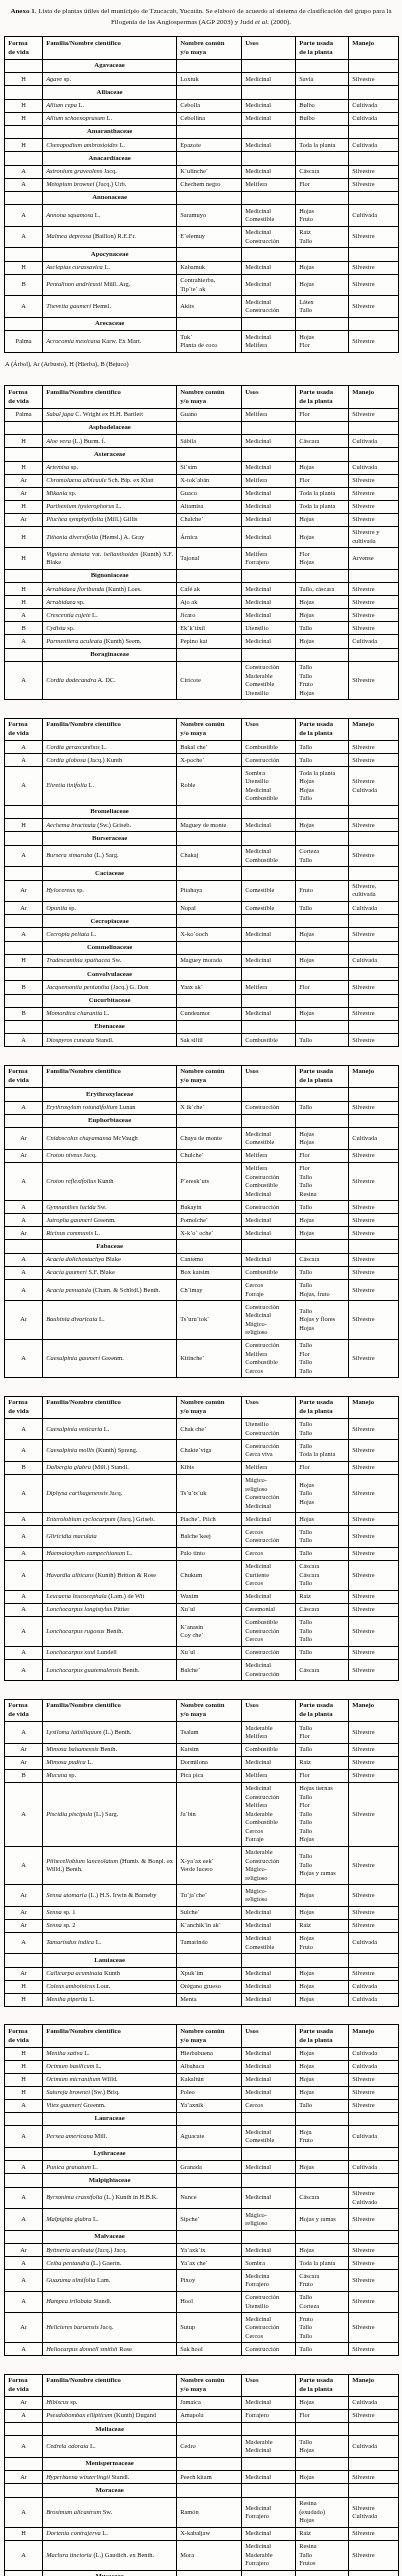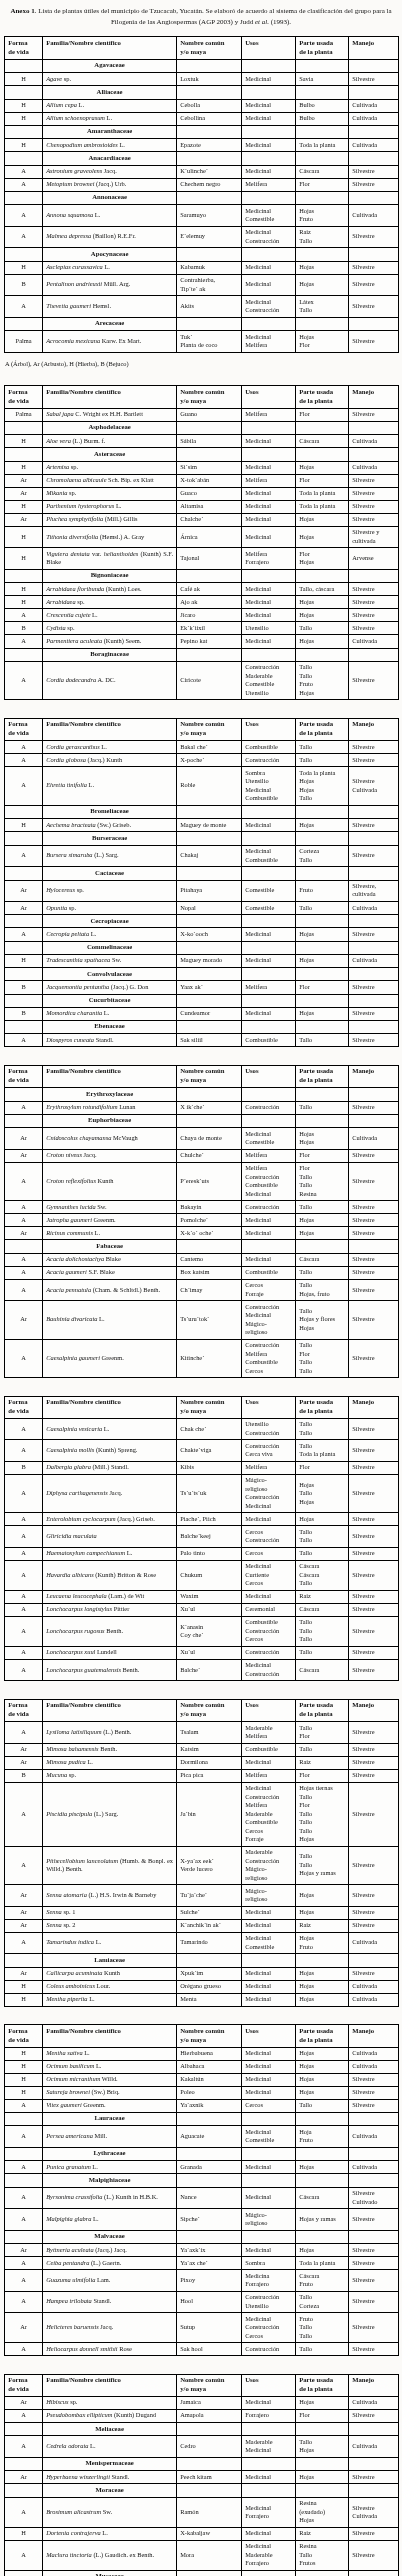--- a/index.html
+++ b/index.html
@@ -21,21 +21,21 @@
   td.name{text-align:justify;}
   td.name i{font-style:italic;}
   td.pre{white-space:pre-line;}
   td.uses,td.parts{vertical-align:middle;}
   .legend{font-size:6.4px;margin:-10.3px 0 18.5px 1px;}
 </style>
 </head>
 <body>
 
 <div class="page">
-  <p class="title"><b>Anexo 1</b><span>. Lista de plantas útiles del municipio de Tzucacab, Yucatán. Se elaboró de acuerdo al sistema de clasificación del grupo para la Filogenia de las Angiospermas (AGP 2003) y Judd </span><i>et al.</i><span> (1993).</span></p>
+  <p class="title"><b>Anexo 1</b><span>. Lista de plantas útiles del municipio de Tzucacab, Yucatán. Se elaboró de acuerdo al sistema de clasificación del grupo para la Filogenia de las Angiospermas (AGP 2003) y Judd </span><i>et al.</i><span> (2000).</span></p>
   <div class="tables-host">
       <table>
         <colgroup>
           <col style="width: 38px;">
           <col style="width: 134px;">
           <col style="width: 65px;">
           <col style="width: 54px;">
           <col style="width: 53px;">
           <col style="width: 50px;">
         </colgroup>

